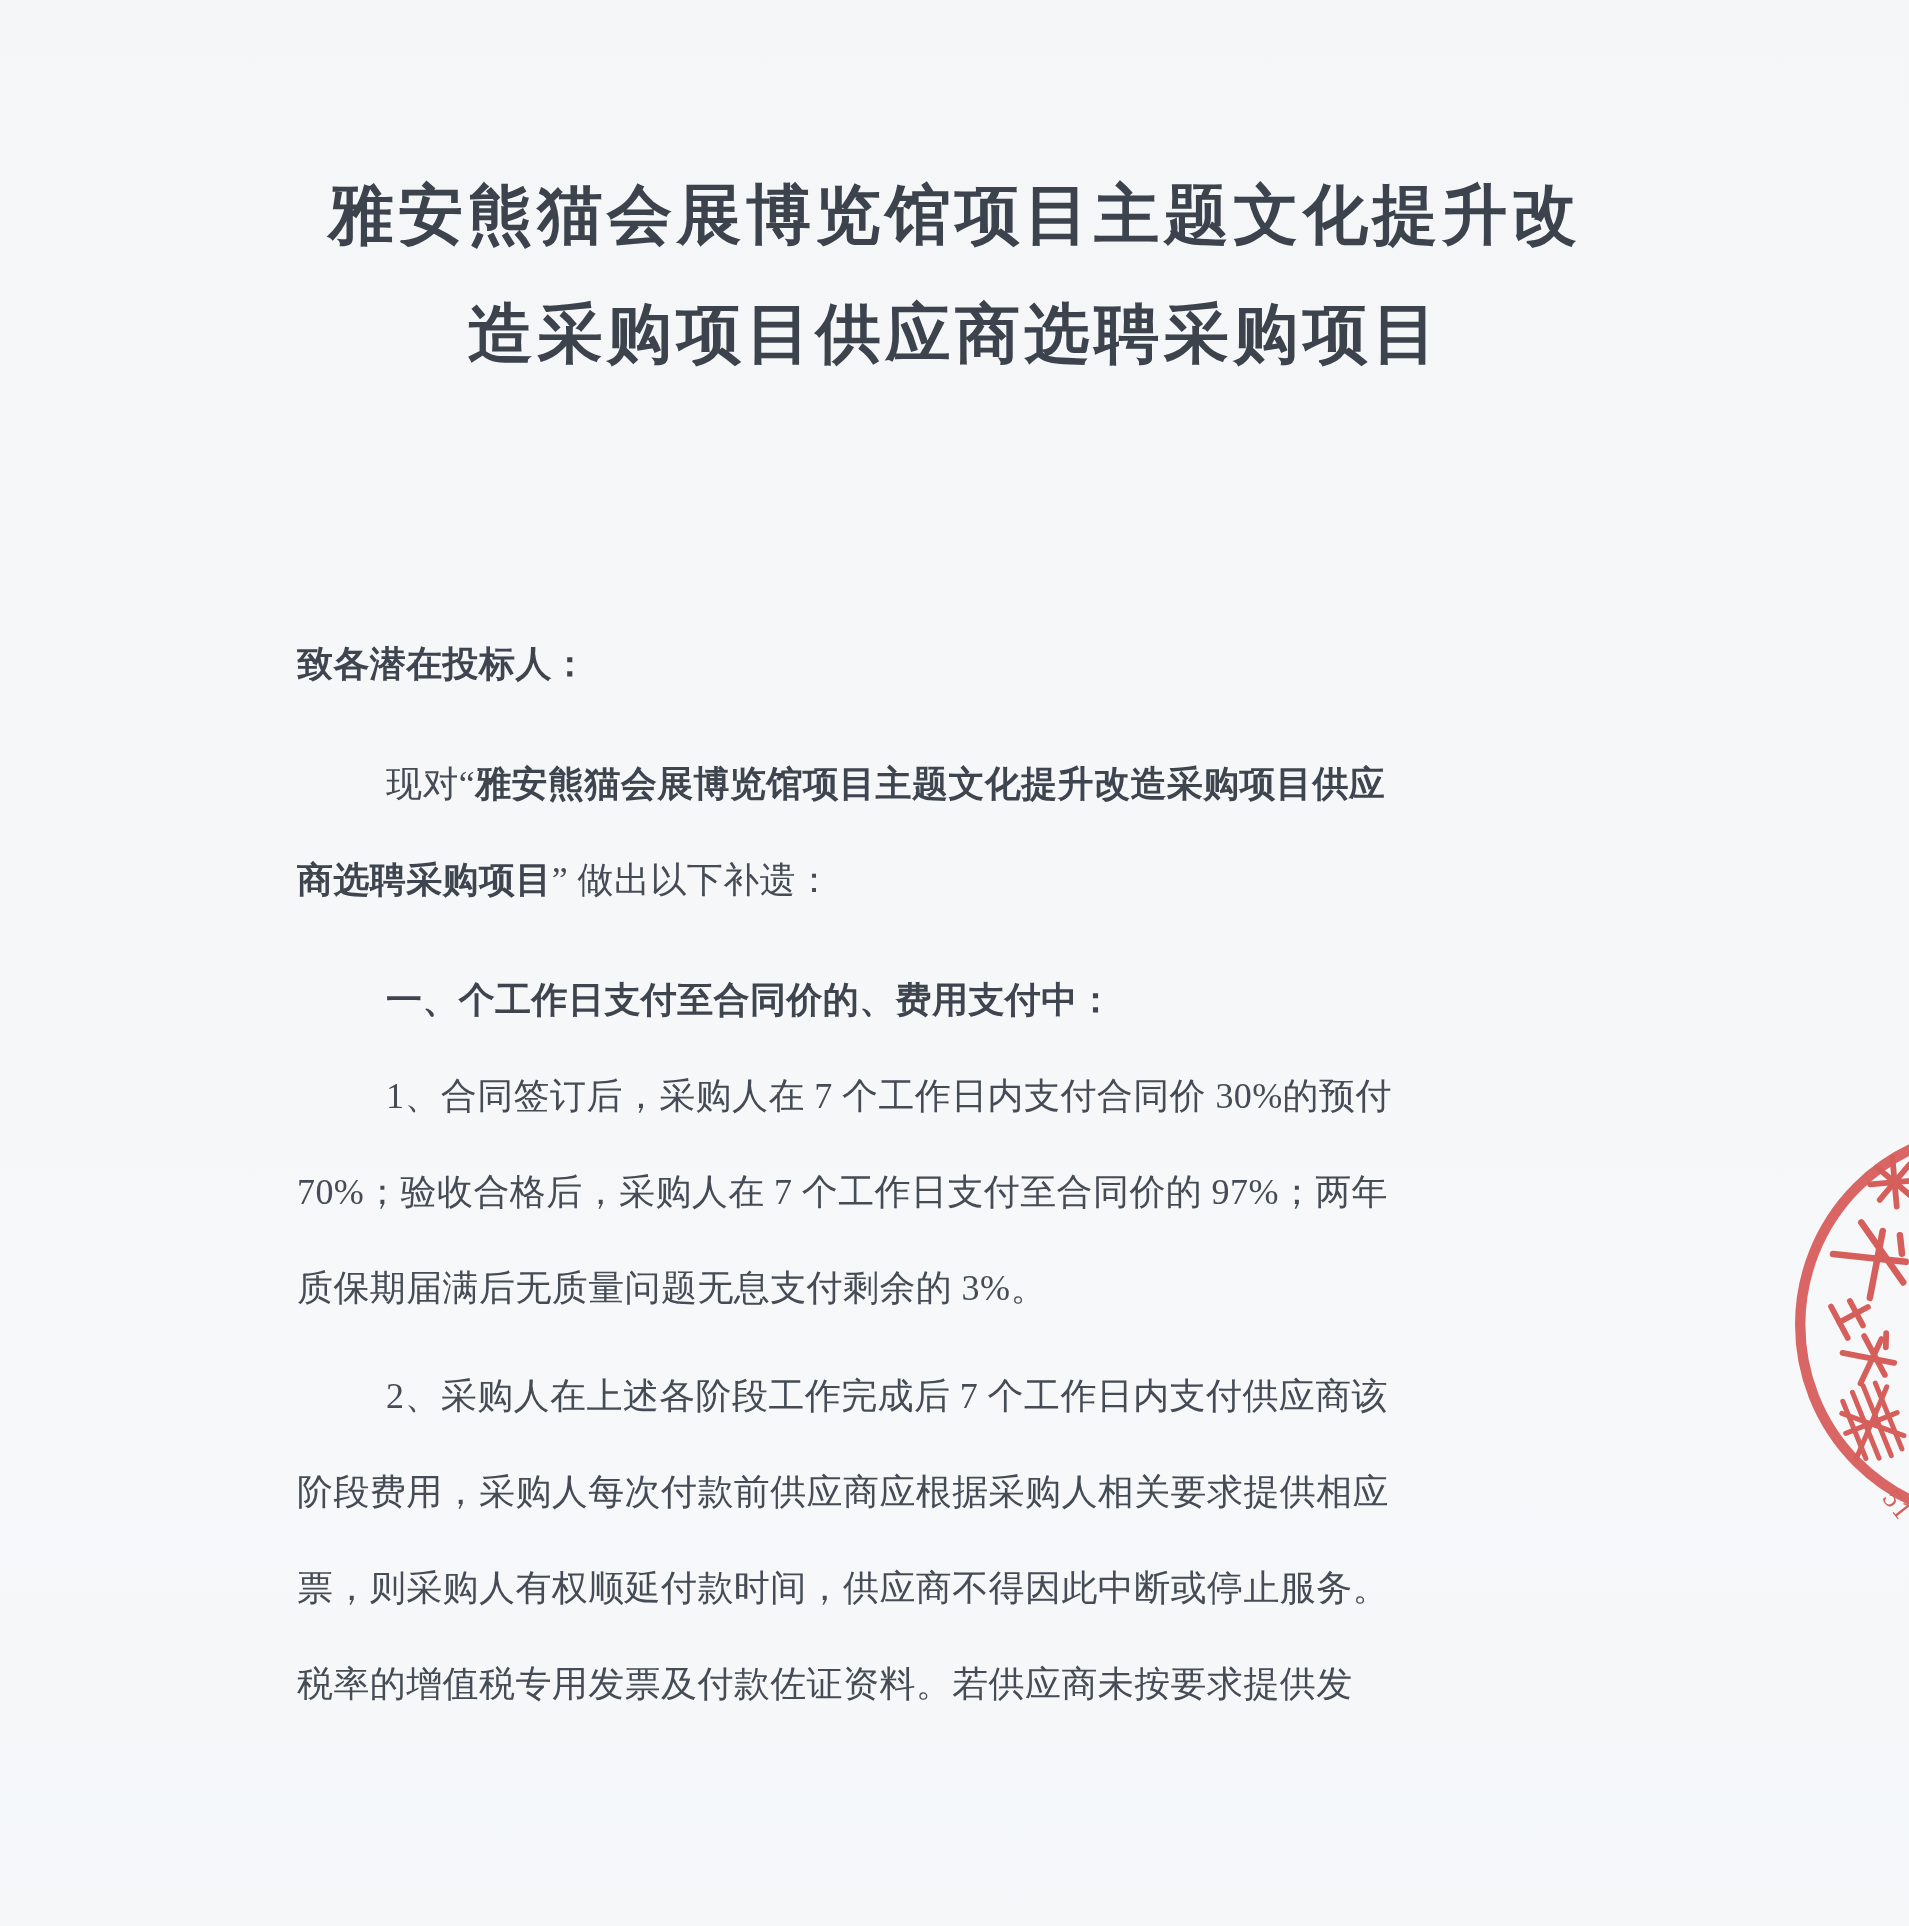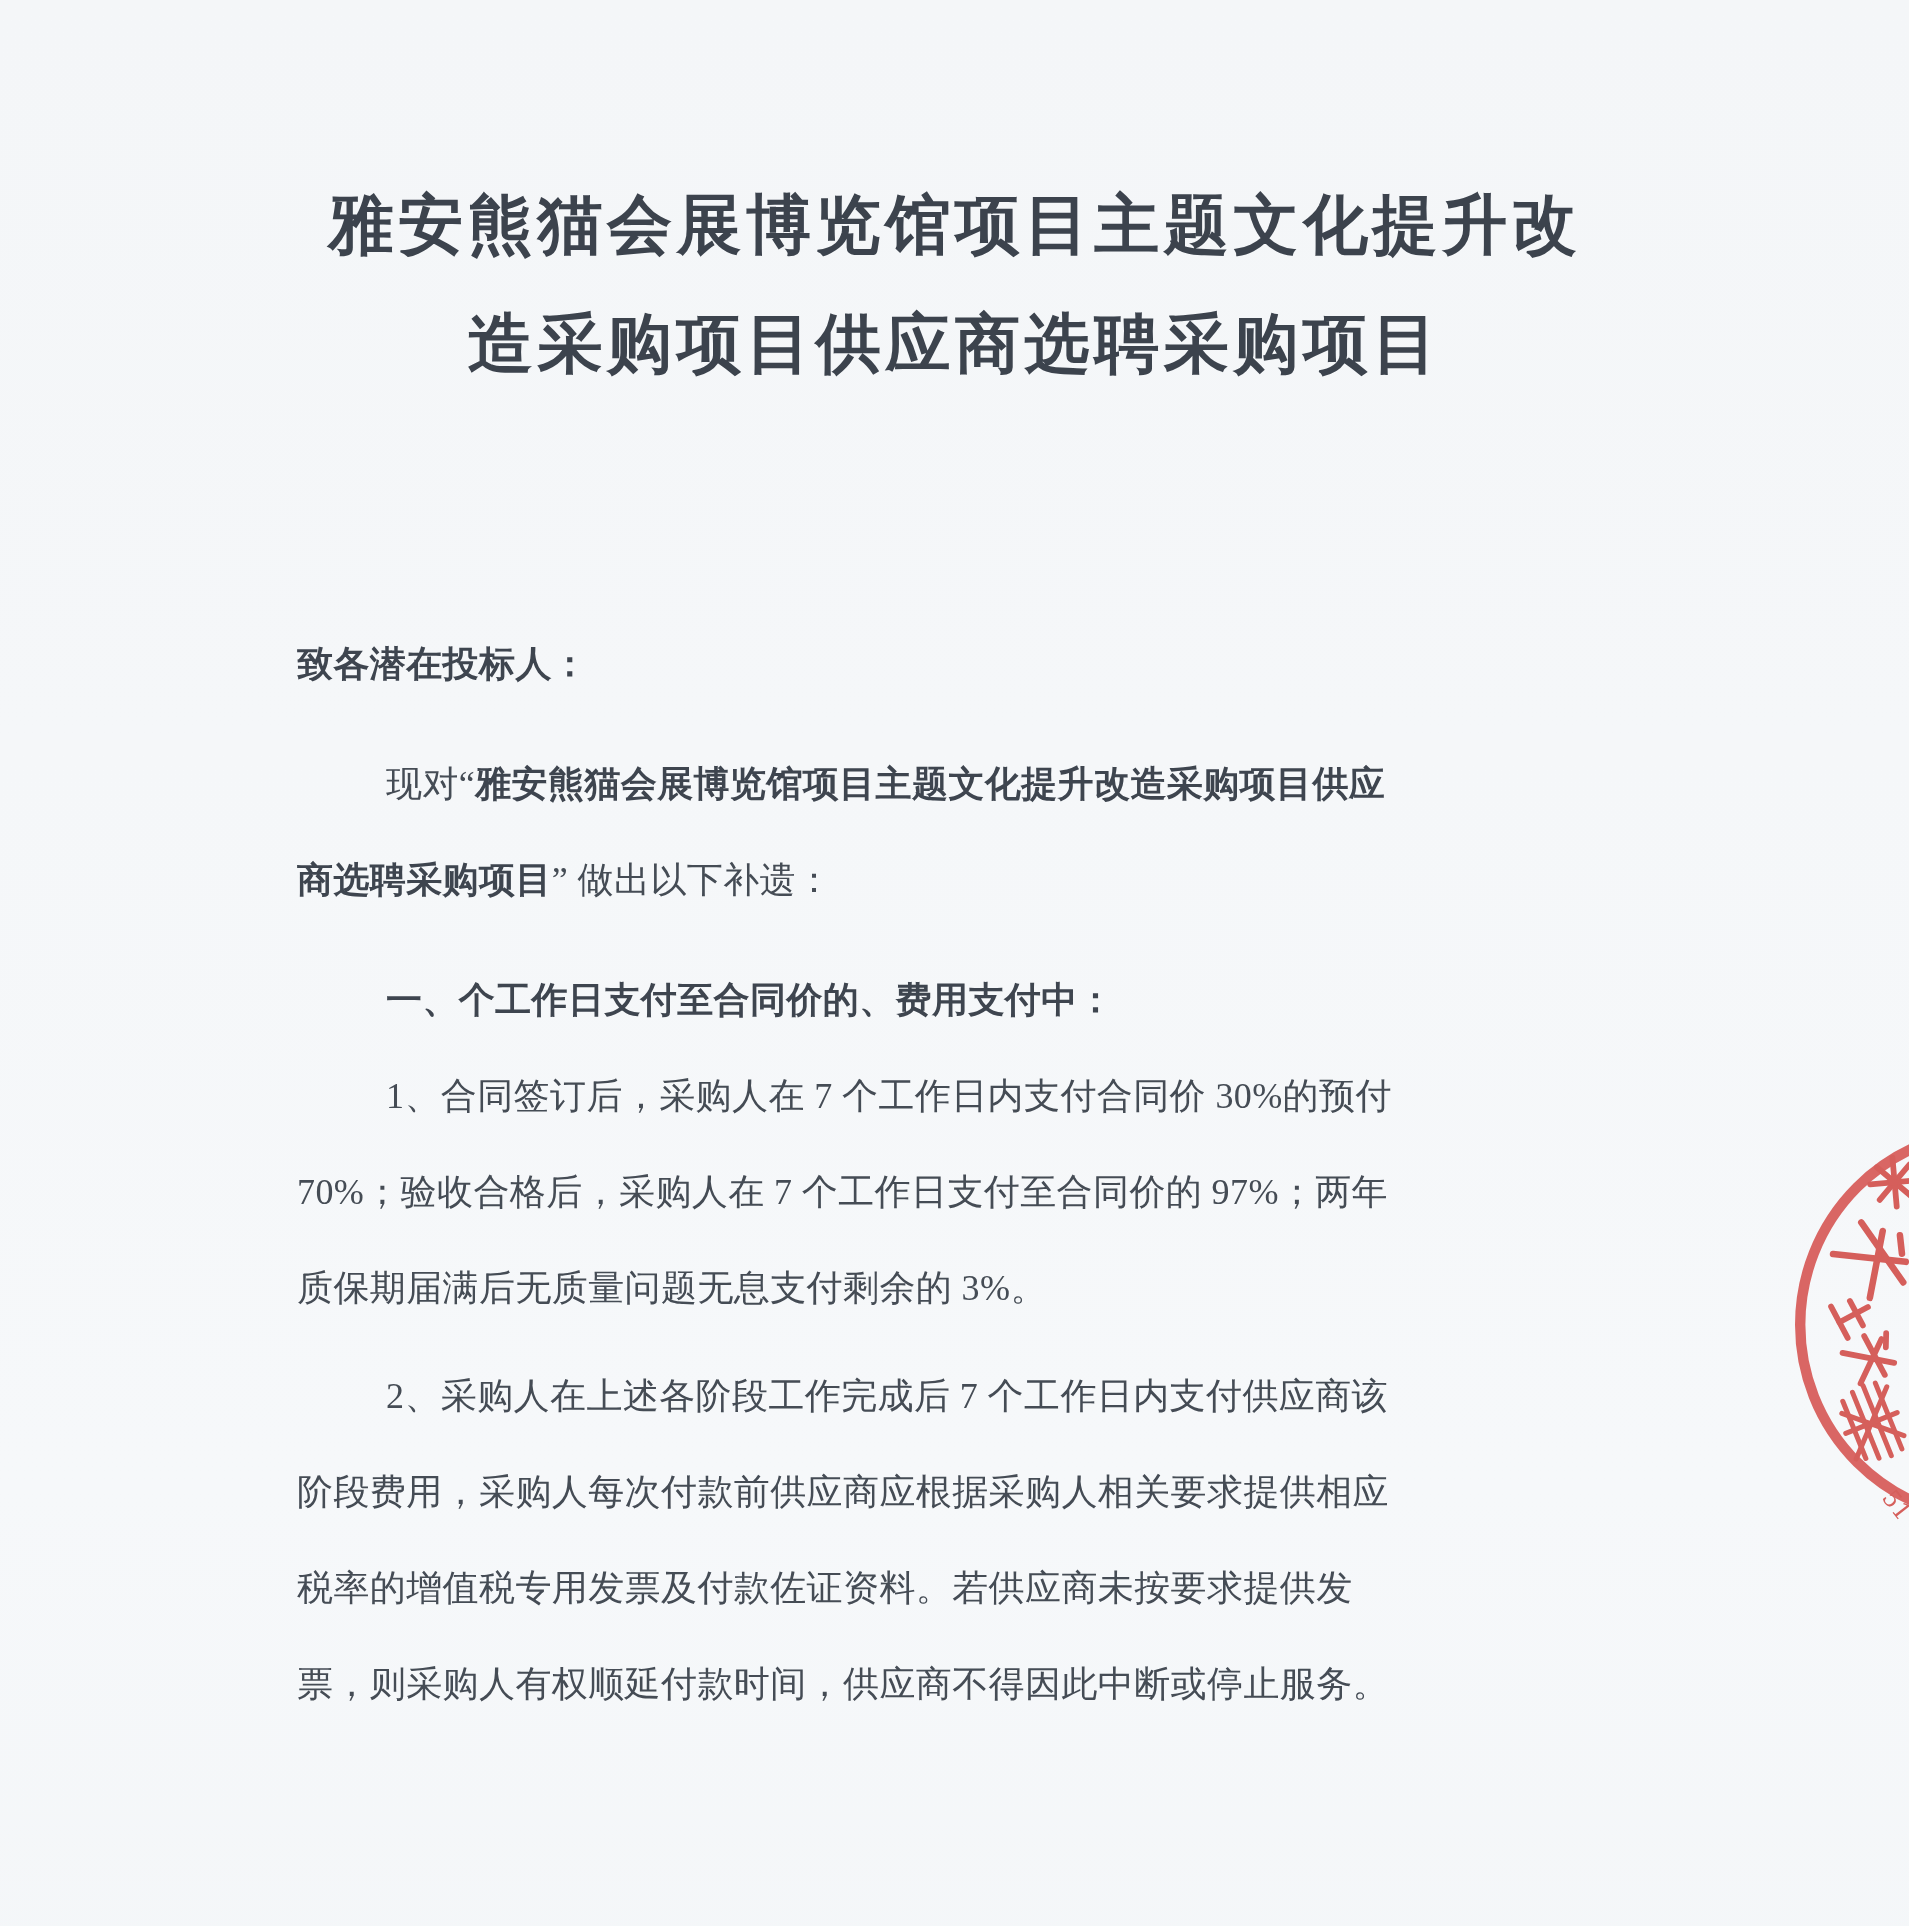--- a/index.html
+++ b/index.html
@@ -10,21 +10,21 @@
   }
   .page {
     position: relative;
     width: 1910px; height: 2703px;
     background: linear-gradient(180deg, #f4f6f8 0%, #f6f8fa 55%, #f2f5f7 92%, #e9edf0 100%);
     overflow: hidden;
     color: #454c55;
   }
   .title {
     position: absolute;
-    left: 0; top: 166px; width: 100%;
+    left: 0; top: 156px; width: 100%;
     text-align: center;
     font-weight: 700;
     color: #3c434d;
   }
   .title .t-line {
     font-size: 65px;
     line-height: 119px;
     letter-spacing: 4.6px;
     white-space: nowrap;
   }
@@ -78,22 +78,22 @@
     <div class="line indent bold gap-lg">
       <span>一、个工作日支付至合同价的、费用支付中：</span>
     </div>
 
     <div class="line indent"><span>1、合同签订后，采购人在 7 个工作日内支付合同价 30%的预付</span></div>
     <div class="line"><span>70%；验收合格后，采购人在 7 个工作日支付至合同价的 97%；两年</span></div>
     <div class="line"><span>质保期届满后无质量问题无息支付剩余的 3%。</span></div>
 
     <div class="line indent gap-sm"><span>2、采购人在上述各阶段工作完成后 7 个工作日内支付供应商该</span></div>
     <div class="line"><span>阶段费用，采购人每次付款前供应商应根据采购人相关要求提供相应</span></div>
+    <div class="line"><span>票，则采购人有权顺延付款时间，供应商不得因此中断或停止服务。</span></div>
     <div class="line"><span>税率的增值税专用发票及付款佐证资料。若供应商未按要求提供发</span></div>
-    <div class="line"><span>票，则采购人有权顺延付款时间，供应商不得因此中断或停止服务。</span></div>
 
 
     <div class="line indent"></div>
 
   </div>
 
   <svg class="stamp" width="131" height="443" viewBox="0 0 340 1150" xmlns="http://www.w3.org/2000/svg">
     <g opacity="0.88">
       <circle cx="560" cy="560" r="505" fill="none" stroke="#d65350" stroke-width="27"></circle>
 

